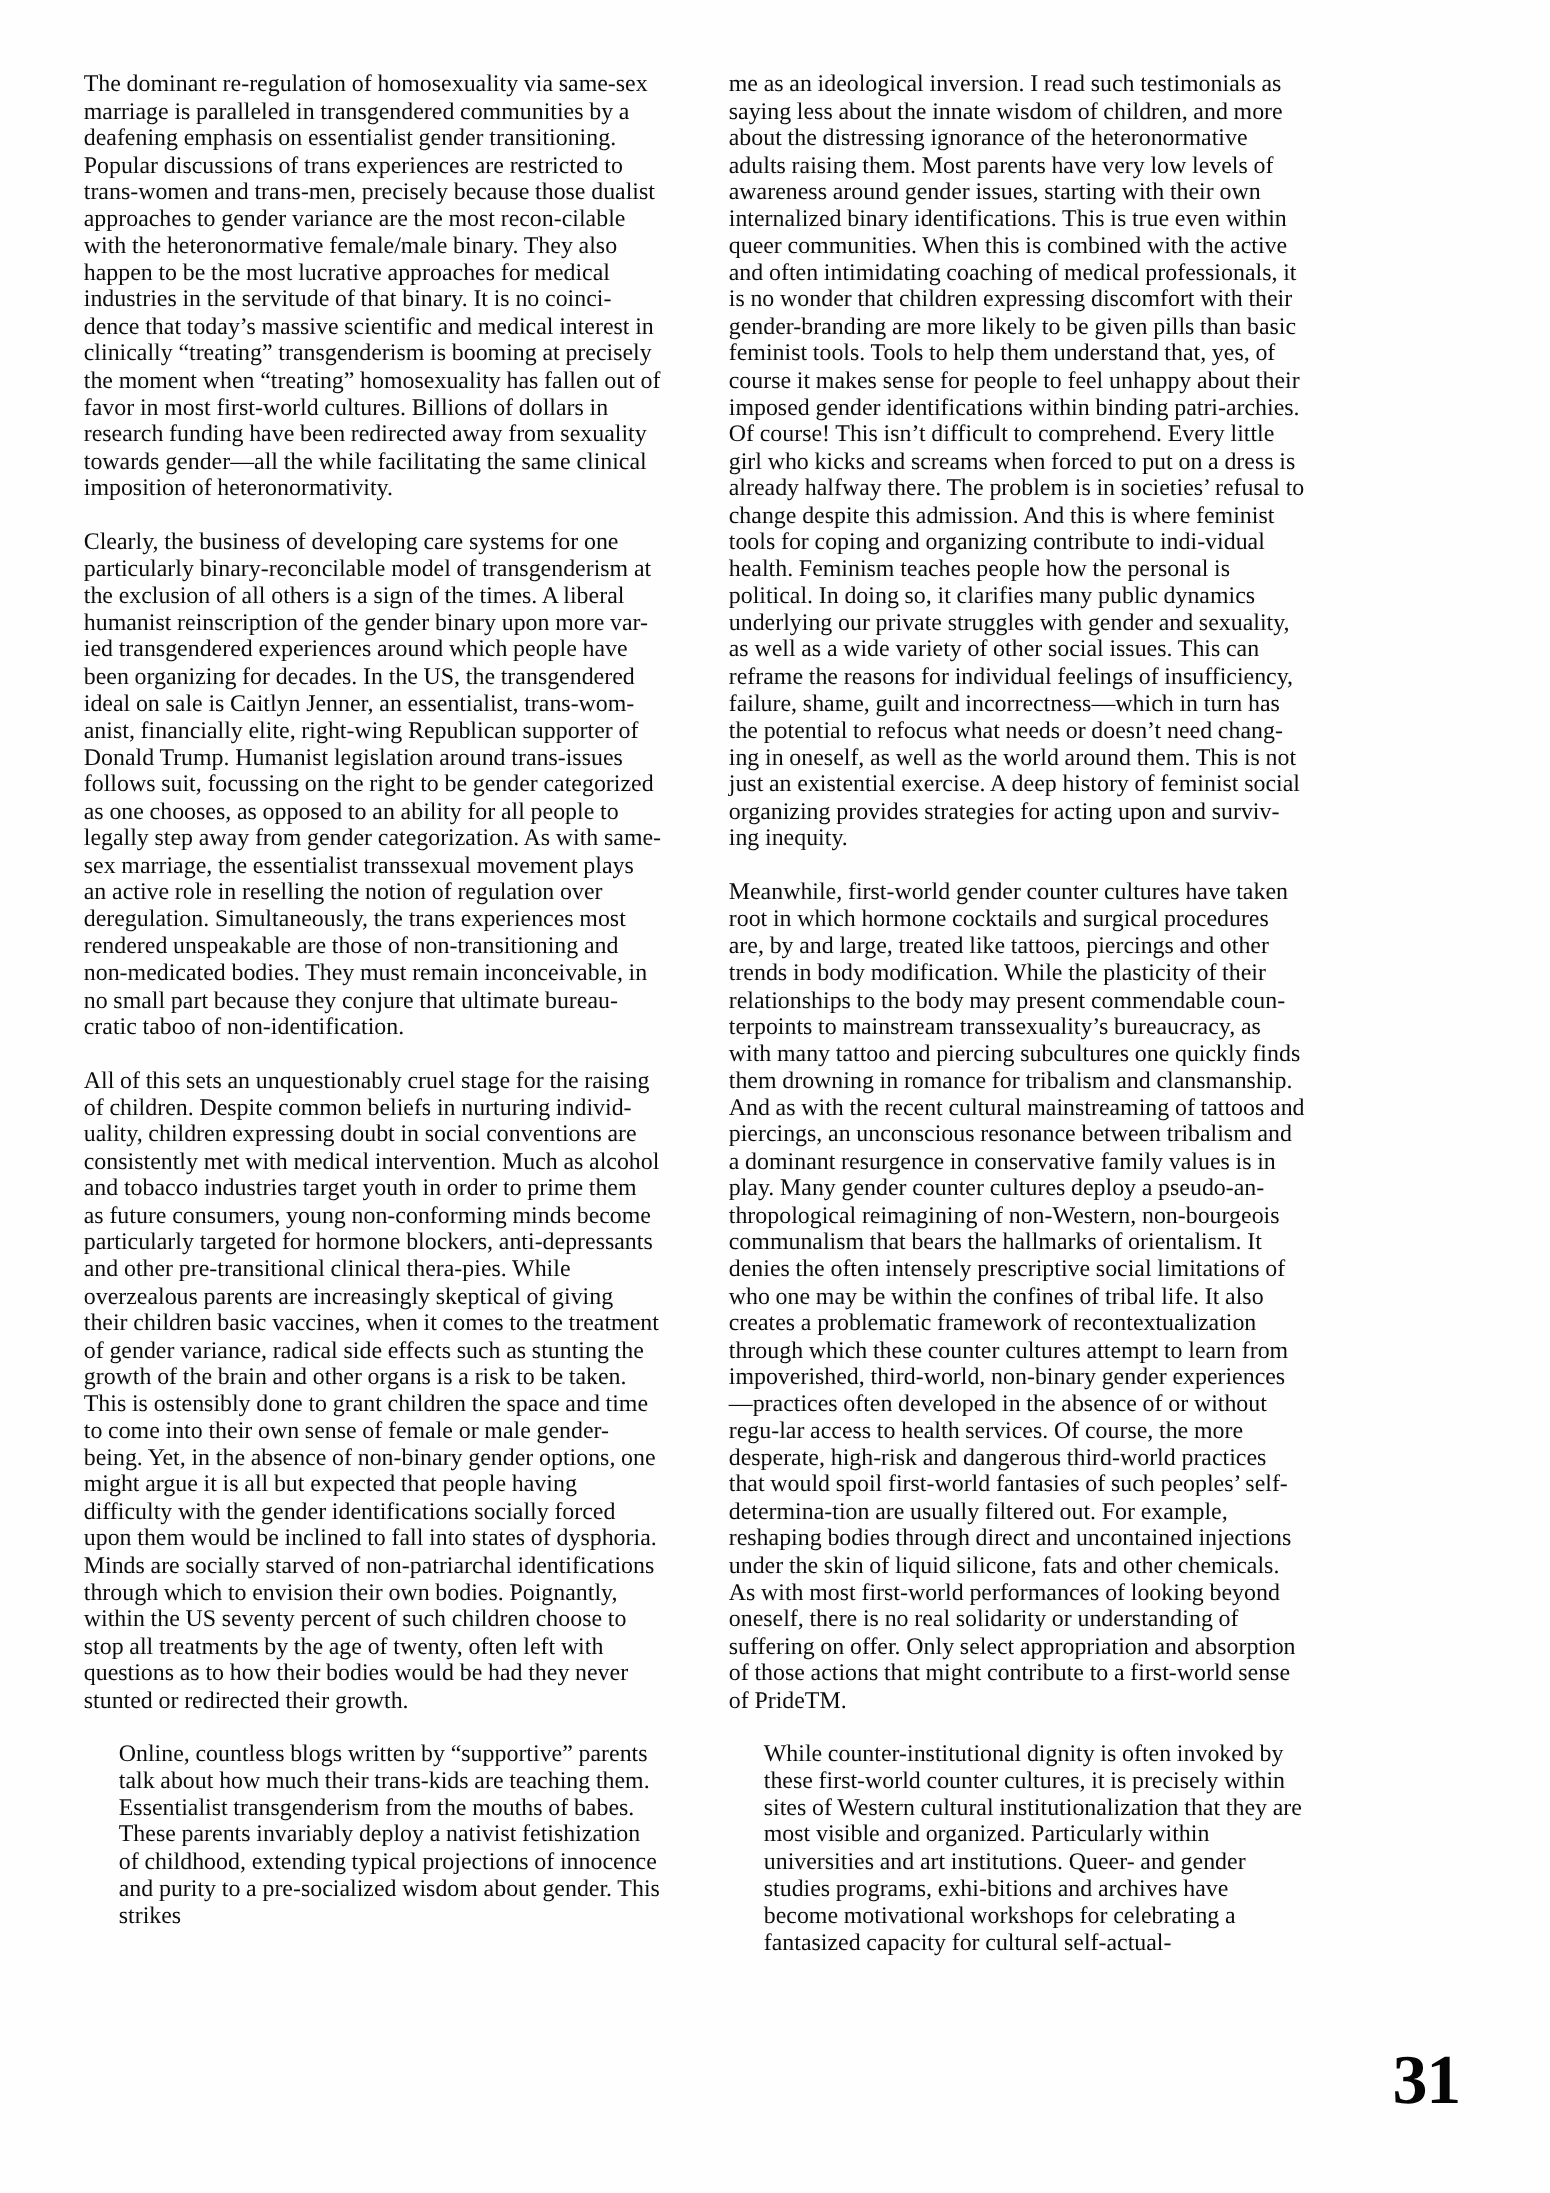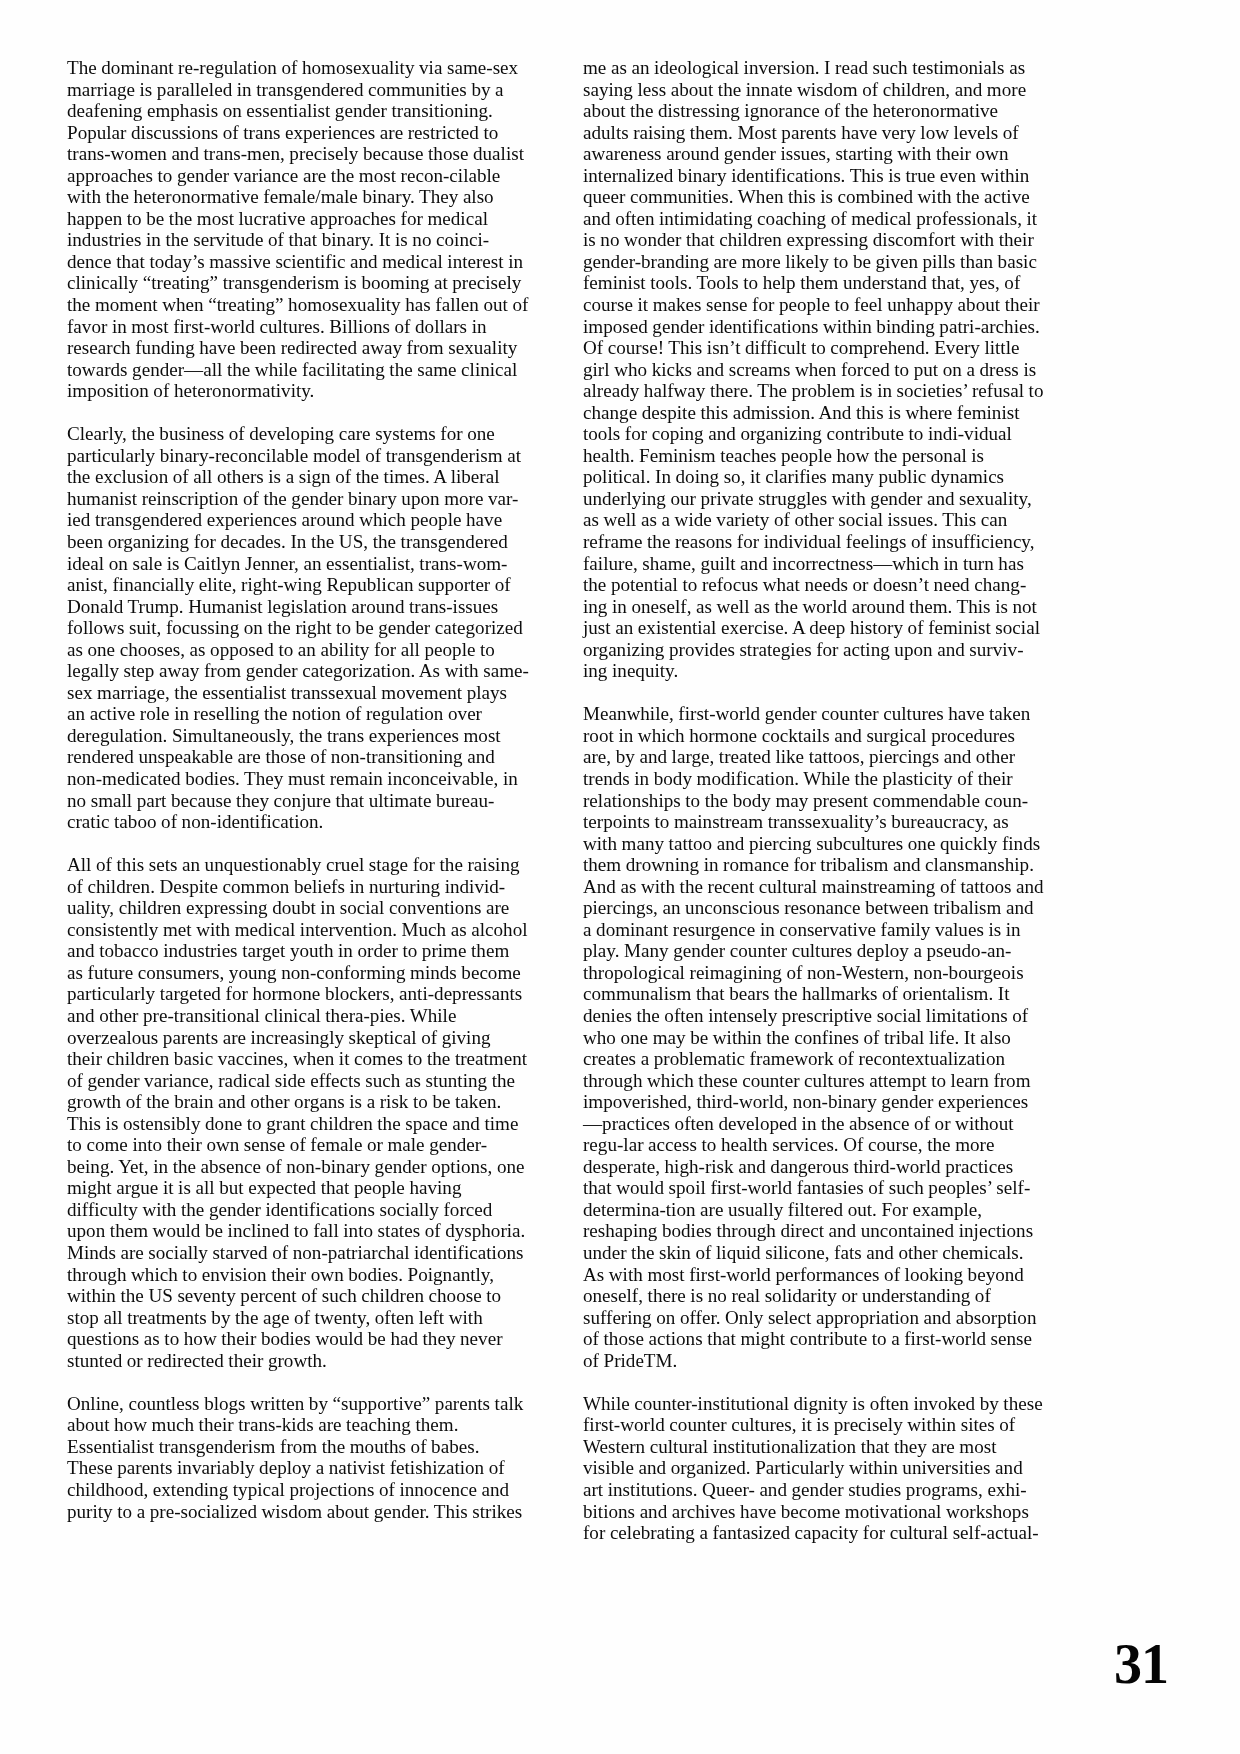--- a/index.html
+++ b/index.html
@@ -48,21 +48,21 @@
     margin: 0 0 21.5px 0;
     font-size: 19.1px;
     line-height: 21.55px;
     text-align: left;
     hyphens: none;
     word-spacing: -0.2px;
     letter-spacing: 0.01px;
     font-weight: 400;
   }
 
-  p.para:last-child { margin-bottom: 0; }
+  p.para:last-child { margin-bottom: 0; margin-left: 28px; }
 
   .folio {
     position: absolute;
     right: 72px;
     bottom: 62px;
     font-size: 56px;
     font-weight: 700;
     line-height: 1;
     letter-spacing: -1px;
     color: #050505;

